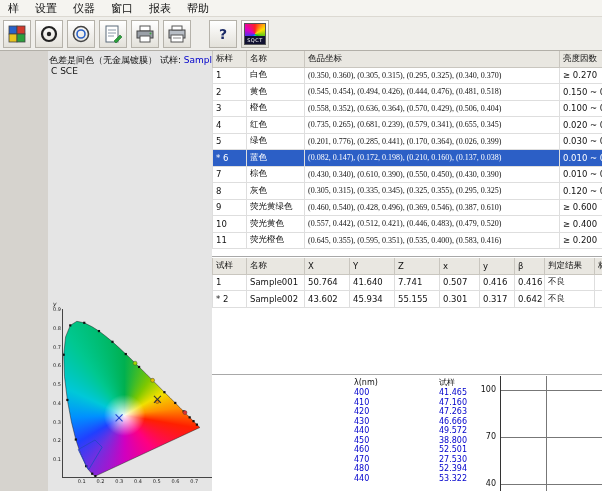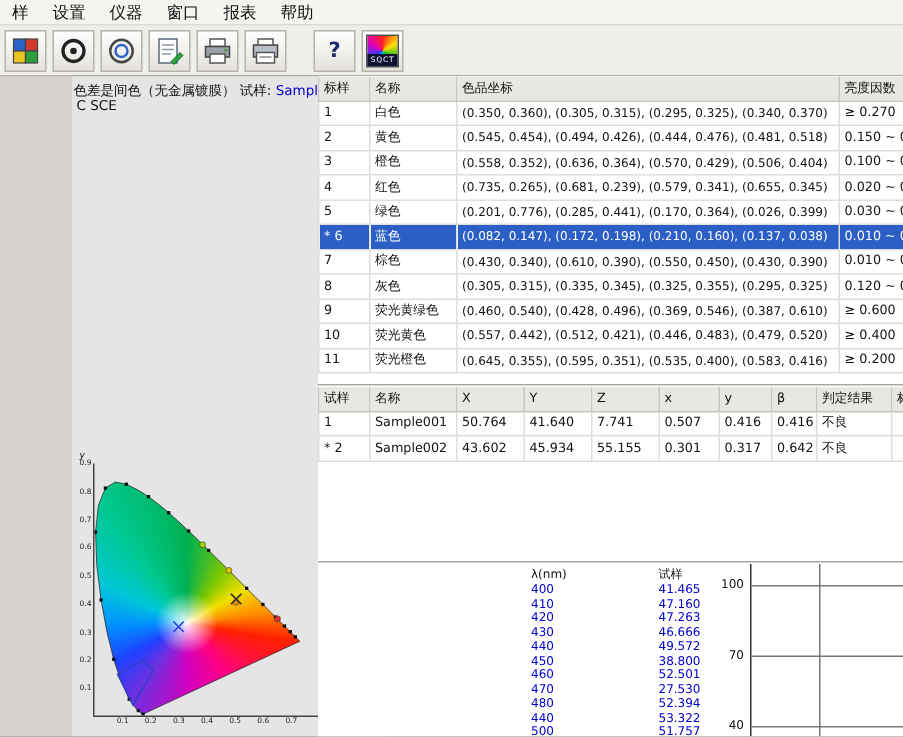--- a/index.html
+++ b/index.html
@@ -52,21 +52,21 @@
   .beta-label { position:absolute; left:197px; top:276px; font-size:7px; font-style:italic; }
 
   
   .right-panel { position:absolute; left:212px; top:51px; width:390px; height:440px; background:#ffffff; }
   table { border-collapse:collapse; table-layout:fixed; font-size:8.5px; }
   th { font-weight:normal; text-align:left; background:#e9e7e1; border:1px solid #c9c6bf; border-top:none; padding:0 3px; height:16px; white-space:nowrap; overflow:hidden; }
   td { border:1px solid #dedede; padding:0 3px; height:16.5px; white-space:nowrap; overflow:hidden; }
   tr.selected td { background:#2c5fc6; color:#ffffff; }
   .standards-wrap { position:absolute; left:0; top:0; width:390px; height:206px; overflow:hidden; background:#fff; border-bottom:1px solid #a8a8a8; }
   .standards-table { width:440px; }
-  .standards-table td:nth-child(3) { font-size:8px; }
+  .standards-table td:nth-child(3) { font-size:8px;font-family:Liberation Serif, serif; }
   .samples-wrap { position:absolute; left:0; top:207px; width:390px; height:117px; overflow:hidden; background:#fff; border-bottom:1px solid #a8a8a8; }
   .samples-table { width:422px; }
 
   
   .bottom-wrap { position:absolute; left:0; top:325px; width:455px; height:115px; background:#fff; overflow:hidden; }
   .spectral-table { position:absolute; left:140px; top:1px; width:170px; font-size:8px; }
   .spectral-table th { background:transparent; border:none; height:11px; padding:0 2px; font-size:8px; }
   .spectral-table td { border:none; height:9.5px; padding:0 2px; color:#0000cc; font-size:8px; }
   .chart { position:absolute; left:288px; top:0; width:102px; height:115px; border-left:1px solid #333; }
   .chart .hline { position:absolute; left:0; right:0; height:1px; background:#777; }
@@ -416,24 +416,20 @@
               <td>27.530</td>
             </tr>
             <tr>
               <td>480</td>
               <td>52.394</td>
             </tr>
             <tr>
               <td>440</td>
               <td>53.322</td>
             </tr>
-            <tr>
-              <td>500</td>
-              <td>51.757</td>
-            </tr>
           </tbody>
       </table>
 
       <div class="chart-ylabel" style="top:9px">100</div>
       <div class="chart-ylabel" style="top:56px">70</div>
       <div class="chart-ylabel" style="top:103px">40</div>
       <div class="chart">
         <div class="hline" style="top:14px"></div>
         <div class="hline" style="top:61px"></div>
         <div class="hline" style="top:108px"></div>

